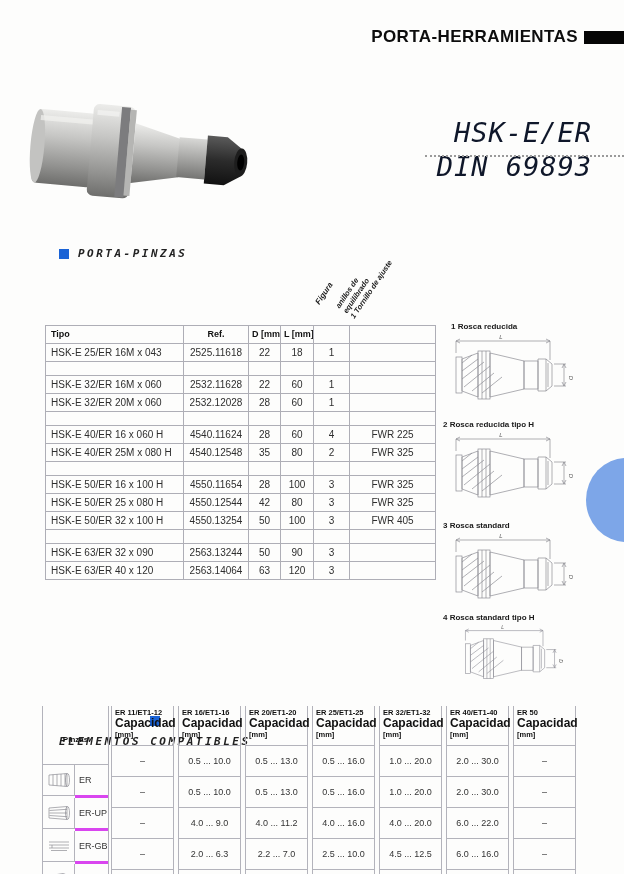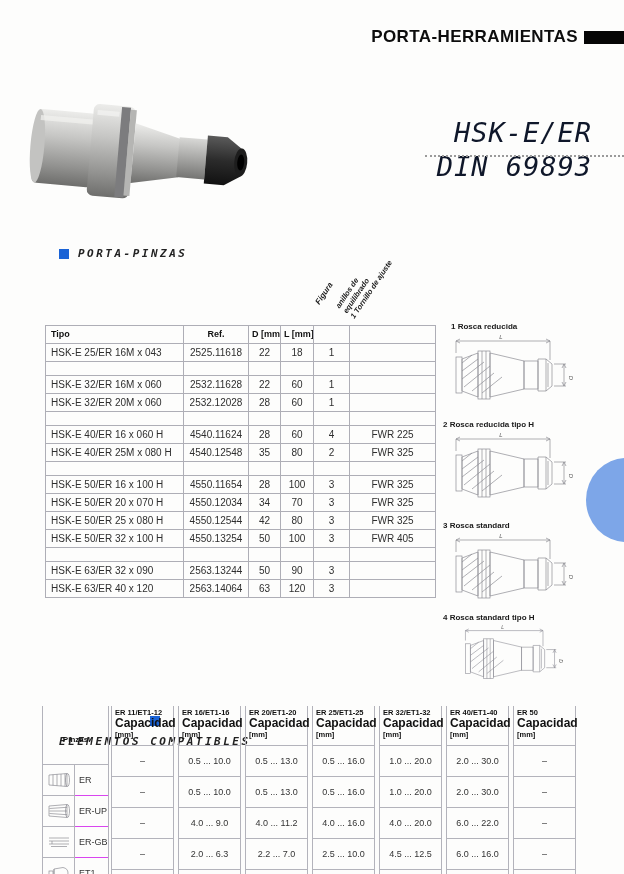--- a/index.html
+++ b/index.html
@@ -41,21 +41,21 @@
   .edge-tab{position:absolute;width:80px;height:84px;border-radius:50%;right:-42px;top:458px;}
   
   .ctable{position:absolute;left:42px;top:706px;display:flex;align-items:stretch;}
   .cgroup{width:65px;display:grid;grid-template-columns:32px 33px;
           border-left:1px solid #b3b3bb;border-right:1px solid #b3b3bb;}
   .cg-head{grid-column:1/3;height:38px;display:flex;align-items:flex-end;justify-content:center;
            font-size:8px;font-weight:bold;color:#111;border-bottom:1px solid #b3b3bb;padding-bottom:20px;}
   .cg-icon{height:30px;display:flex;align-items:center;justify-content:center;
            border-bottom:1px solid #b3b3bb;border-right:1px solid #b3b3bb;}
   .cg-name{height:30px;display:flex;align-items:center;padding-left:4px;font-size:9px;
-           color:#333;border-bottom:1px solid #d946ef;}
+           color:#333;border-bottom:3px solid #d946ef;}
   .ccol{width:61px;margin-left:4px;border-left:1px solid #b3b3bb;border-right:1px solid #b3b3bb;}
   .ccol.first{margin-left:2px;}
   .cc-head{height:38px;border-bottom:1px solid #b3b3bb;padding:1px 0 0 3px;}
   .cc-title{font-size:7.5px;font-weight:bold;line-height:11px;color:#111;white-space:nowrap;}
   .cc-sub{font-size:12px;font-weight:bold;line-height:11px;color:#111;}
   .cc-unit{font-size:7.5px;font-weight:bold;line-height:11px;color:#111;}
   .cc-cell{height:30px;line-height:30px;text-align:center;font-size:9px;color:#333;
            border-bottom:1px solid #b3b3bb;white-space:nowrap;}
   svg .ln{stroke:#8c8c94;stroke-width:.7;fill:none;}
   svg .dimtx{font-size:6px;font-style:italic;fill:#555;font-family:"Liberation Sans",sans-serif;}
@@ -205,28 +205,20 @@
         </tr>
     <tr>
       <td class="ta-l">HSK-E 50/ER 16 x 100 H</td>
       <td>4550.11654</td>
       <td>28</td>
       <td>100</td>
       <td>3</td>
       <td>FWR 325</td>
     </tr>
     <tr>
-      <td class="ta-l">HSK-E 50/ER 20 x 070 H</td>
-      <td>4550.12034</td>
-      <td>34</td>
-      <td>70</td>
-      <td>3</td>
-      <td>FWR 325</td>
-    </tr>
-    <tr>
       <td class="ta-l">HSK-E 50/ER 25 x 080 H</td>
       <td>4550.12544</td>
       <td>42</td>
       <td>80</td>
       <td>3</td>
       <td>FWR 325</td>
     </tr>
     <tr>
       <td class="ta-l">HSK-E 50/ER 32 x 100 H</td>
       <td>4550.13254</td>

